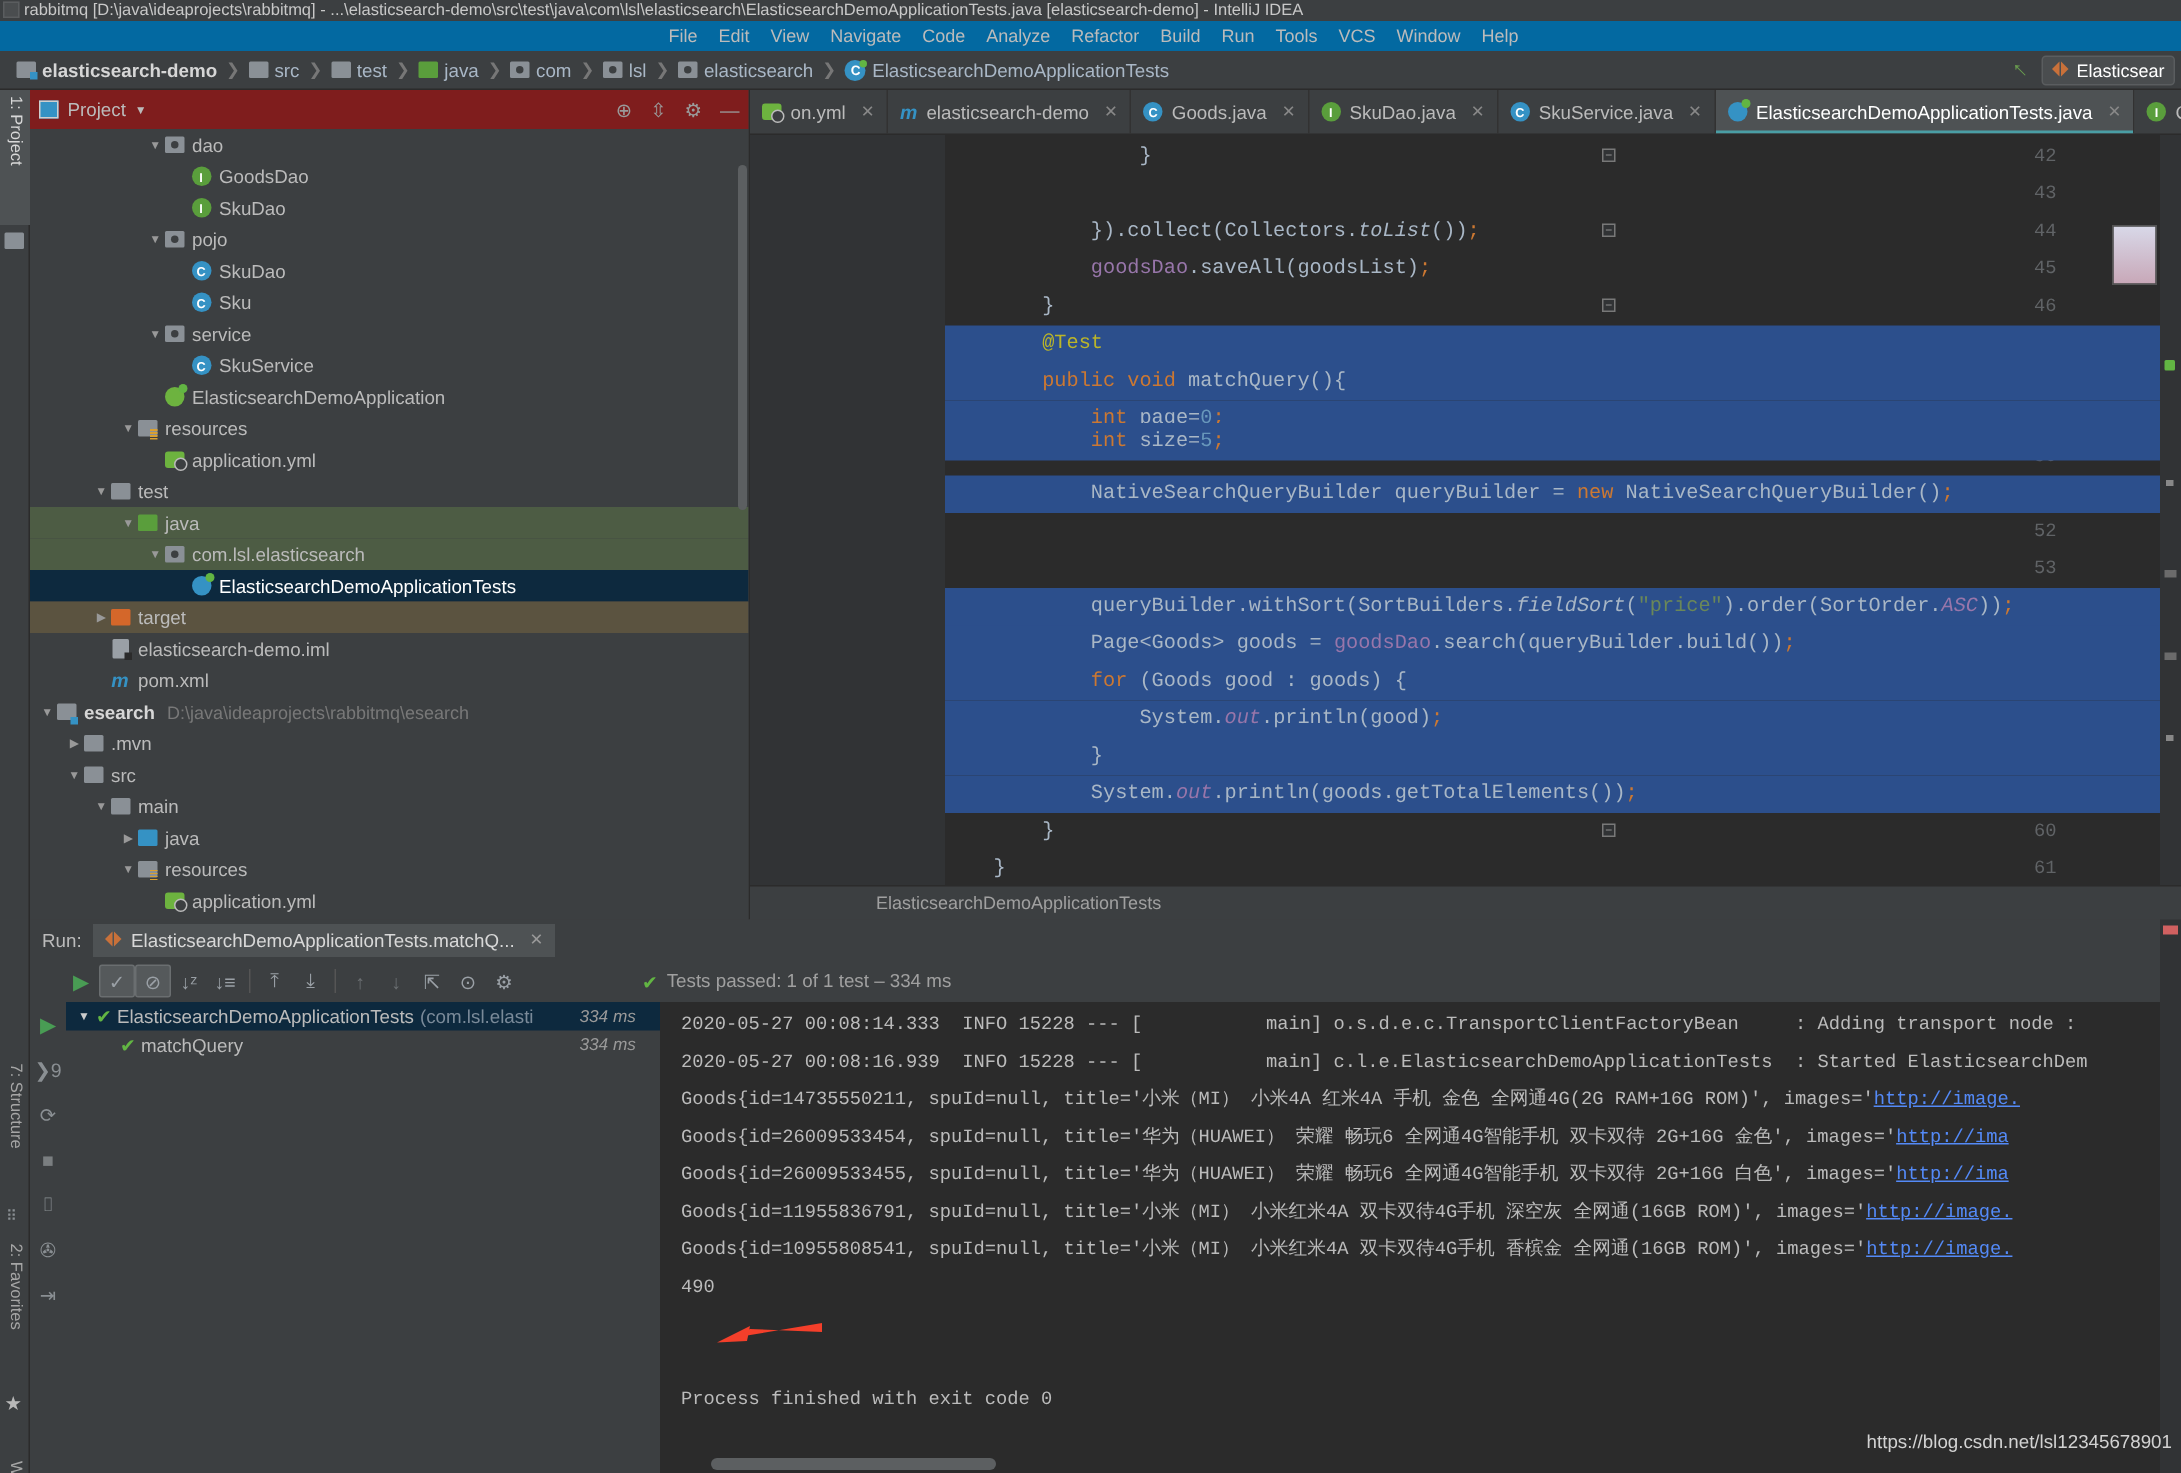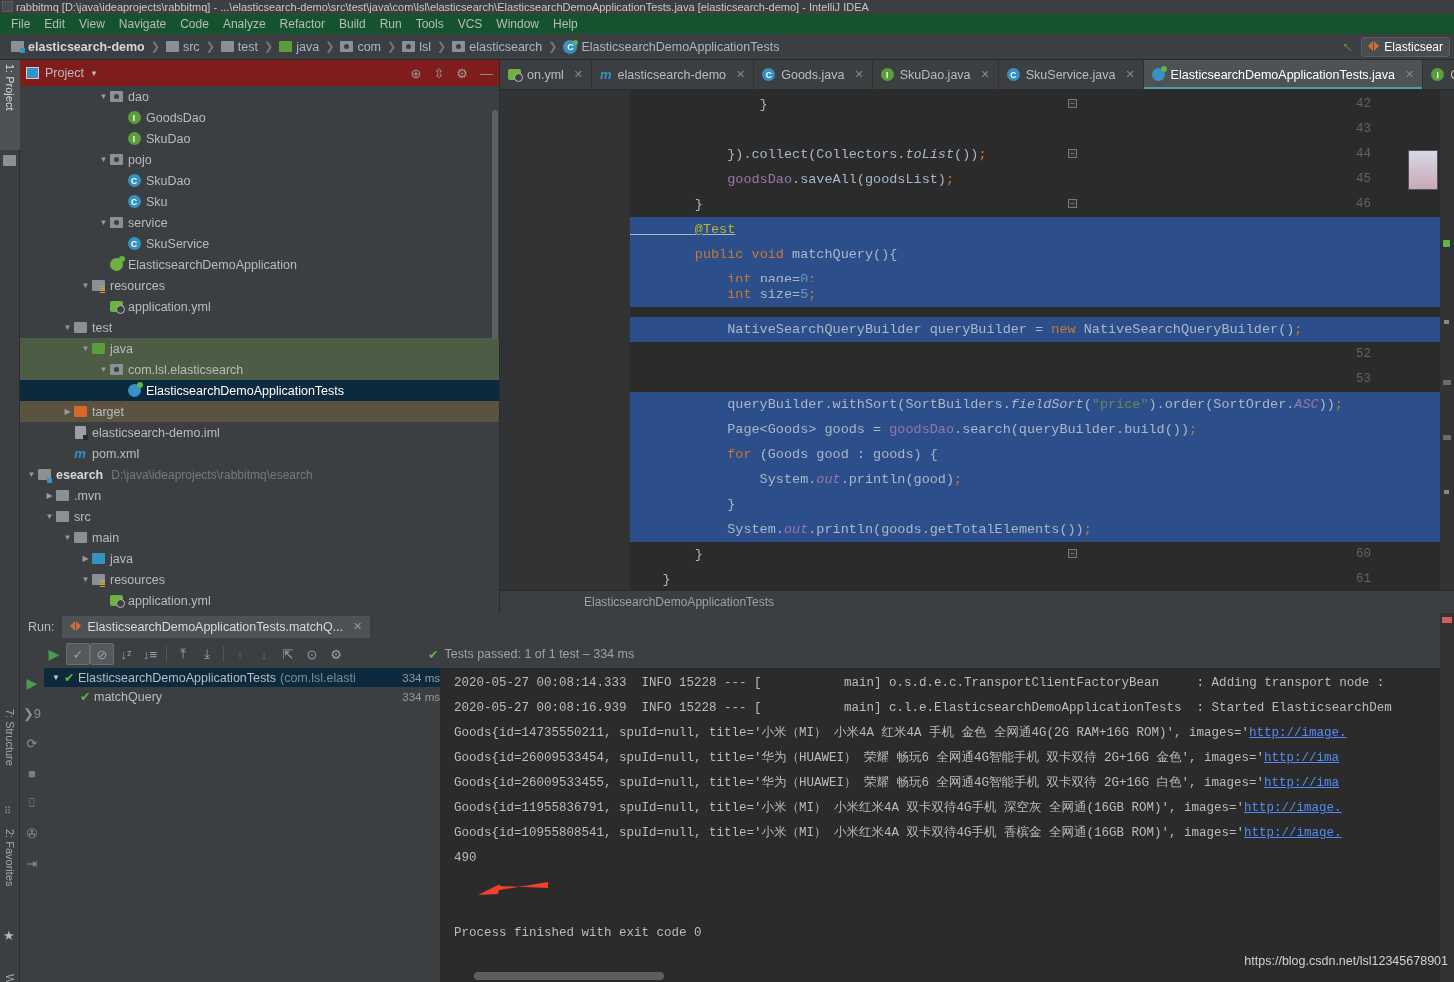--- a/index.html
+++ b/index.html
@@ -20,22 +20,22 @@
     padding-left: 16px;
   }
   .titlebar .winicon {
     position: absolute; left: 2px; top: 1px; width: 11px; height: 11px;
     background: #4a4d4f; border: 1px solid #5a5d5f;
   }
 
   
   .menubar {
     position: absolute; left: 0; top: 14px; width: 1454px; height: 20px;
-    background: #14532d; display: flex; align-items: center;
-    padding-left: 4px; font-size: 12px; color: #bbbbbb;
+    background: #0369a1; display: flex; align-items: center;
+    padding-left: 4px; font-size: 12px; color: #bbbbbb; justify-content: center;
   }
   .menubar .mi { padding: 2px 7px; cursor: default; }
 
   
   .navbar {
     position: absolute; left: 0; top: 34px; width: 1454px; height: 26px;
     background: #3c3f41; display: flex; align-items: center;
     padding-left: 8px; font-size: 12.5px; color: #a9b7c6;
     border-bottom: 1px solid #2b2b2b;
   }
@@ -191,21 +191,21 @@
   .tdiv { width:1px;height:16px;background:#555; margin:0 4px;}
   .testpassed { margin-left:80px; font-size:12.5px; color:#a0a0a0; display:flex; align-items:center; gap:6px;}
   .check { color:#62b543; }
 
   .run-left { position:absolute; left:0; top:55px; width:24px; bottom:0; background:#3c3f41;}
   .run-left .li { height:30px; display:flex; align-items:center; justify-content:center; color:#8a8f93; font-size:13px;}
   .testtree { position:absolute; left:24px; top:55px; width:396px; bottom:0; background:#3c3f41; font-size:12.5px;}
   .ttrow { height:19px; display:flex; align-items:center; padding-left:4px; white-space:nowrap; color:#bbbbbb;}
   .ttrow.sel { background:#0d293e; }
   .ttrow .arr{width:12px;font-size:8px;color:#ccc;}
-  .ttrow .time{margin-left:auto;margin-right:0;color:#999;font-size:11.5px;}
+  .ttrow .time{margin-left:auto;margin-right:16px;color:#999;font-size:11.5px;font-style:italic;}
   .ttrow .pkg-txt{color:#7a8a99; margin-left:4px;}
 
   .console {
     position:absolute; left:420px; top:55px; right:14px; bottom:0;
     background:#2b2b2b; overflow:hidden;
     font-family:"Liberation Mono", monospace; font-size:12.5px; color:#bbbbbb;
     padding-top:3px;
   }
   .cl { height:25px; line-height:25px; white-space:pre; padding-left:14px; }
   .lnk { color:#548af7; text-decoration:underline; }
@@ -594,21 +594,21 @@
         <div class="ln" style="top: 432px; line-height: 14px;">59</div>
         <div class="ln" style="top: 457px; line-height: 14px;">60</div>
         <div class="fold" style="left: 568px; top: 459px;">−</div>
         <div class="ln" style="top: 482px; line-height: 14px;">61</div>
       </div>
     <div class="code-area" id="code-area">
         <div class="cline" style="top: 2px;">                }</div>
         <div class="cline" style="top: 52px;">            }).collect(Collectors.<span class="meth-it">toList</span>())<span class="semi">;</span></div>
         <div class="cline" style="top: 77px;">            <span class="fld">goodsDao</span>.saveAll(goodsList)<span class="semi">;</span></div>
         <div class="cline" style="top: 102px;">        }</div>
-        <div class="cline hl" style="top: 127px; text-decoration: underline;">        <span class="ann">@Test</span></div>
+        <div class="cline hl" style="top: 127px;">        <span class="ann">@Test</span></div>
         <div class="cline hl" style="top: 152px;">        <span class="kw">public</span> <span class="kw">void</span> matchQuery(){</div>
         <div class="cline hl" style="top: 177px;">            <span class="kw">int</span> page=<span class="num">0</span><span class="semi">;</span></div>
         <div class="cline hl" style="top: 192px;">            <span class="kw">int</span> size=<span class="num">5</span><span class="semi">;</span></div>
         <div class="cline hl" style="top: 227px;">            NativeSearchQueryBuilder queryBuilder = <span class="kw">new</span> NativeSearchQueryBuilder()<span class="semi">;</span></div>
         <div class="cline hl" style="top: 277px; margin-top: 28px;">            queryBuilder.withPageable(PageRequest.<span class="meth-it">of</span>(page,size))<span class="semi">;</span></div>
         <div class="cline hl" style="top: 302px;">            queryBuilder.withSort(SortBuilders.<span class="meth-it">fieldSort</span>(<span class="str">"price"</span>).order(SortOrder.<span class="stat">ASC</span>))<span class="semi">;</span></div>
         <div class="cline hl" style="top: 327px;">            Page&lt;Goods&gt; goods = <span class="fld">goodsDao</span>.search(queryBuilder.build())<span class="semi">;</span></div>
         <div class="cline hl" style="top: 352px;">            <span class="kw">for</span> (Goods good : goods) {</div>
         <div class="cline hl" style="top: 377px;">                System.<span class="stat">out</span>.println(good)<span class="semi">;</span></div>
         <div class="cline hl" style="top: 402px;">            }</div>

